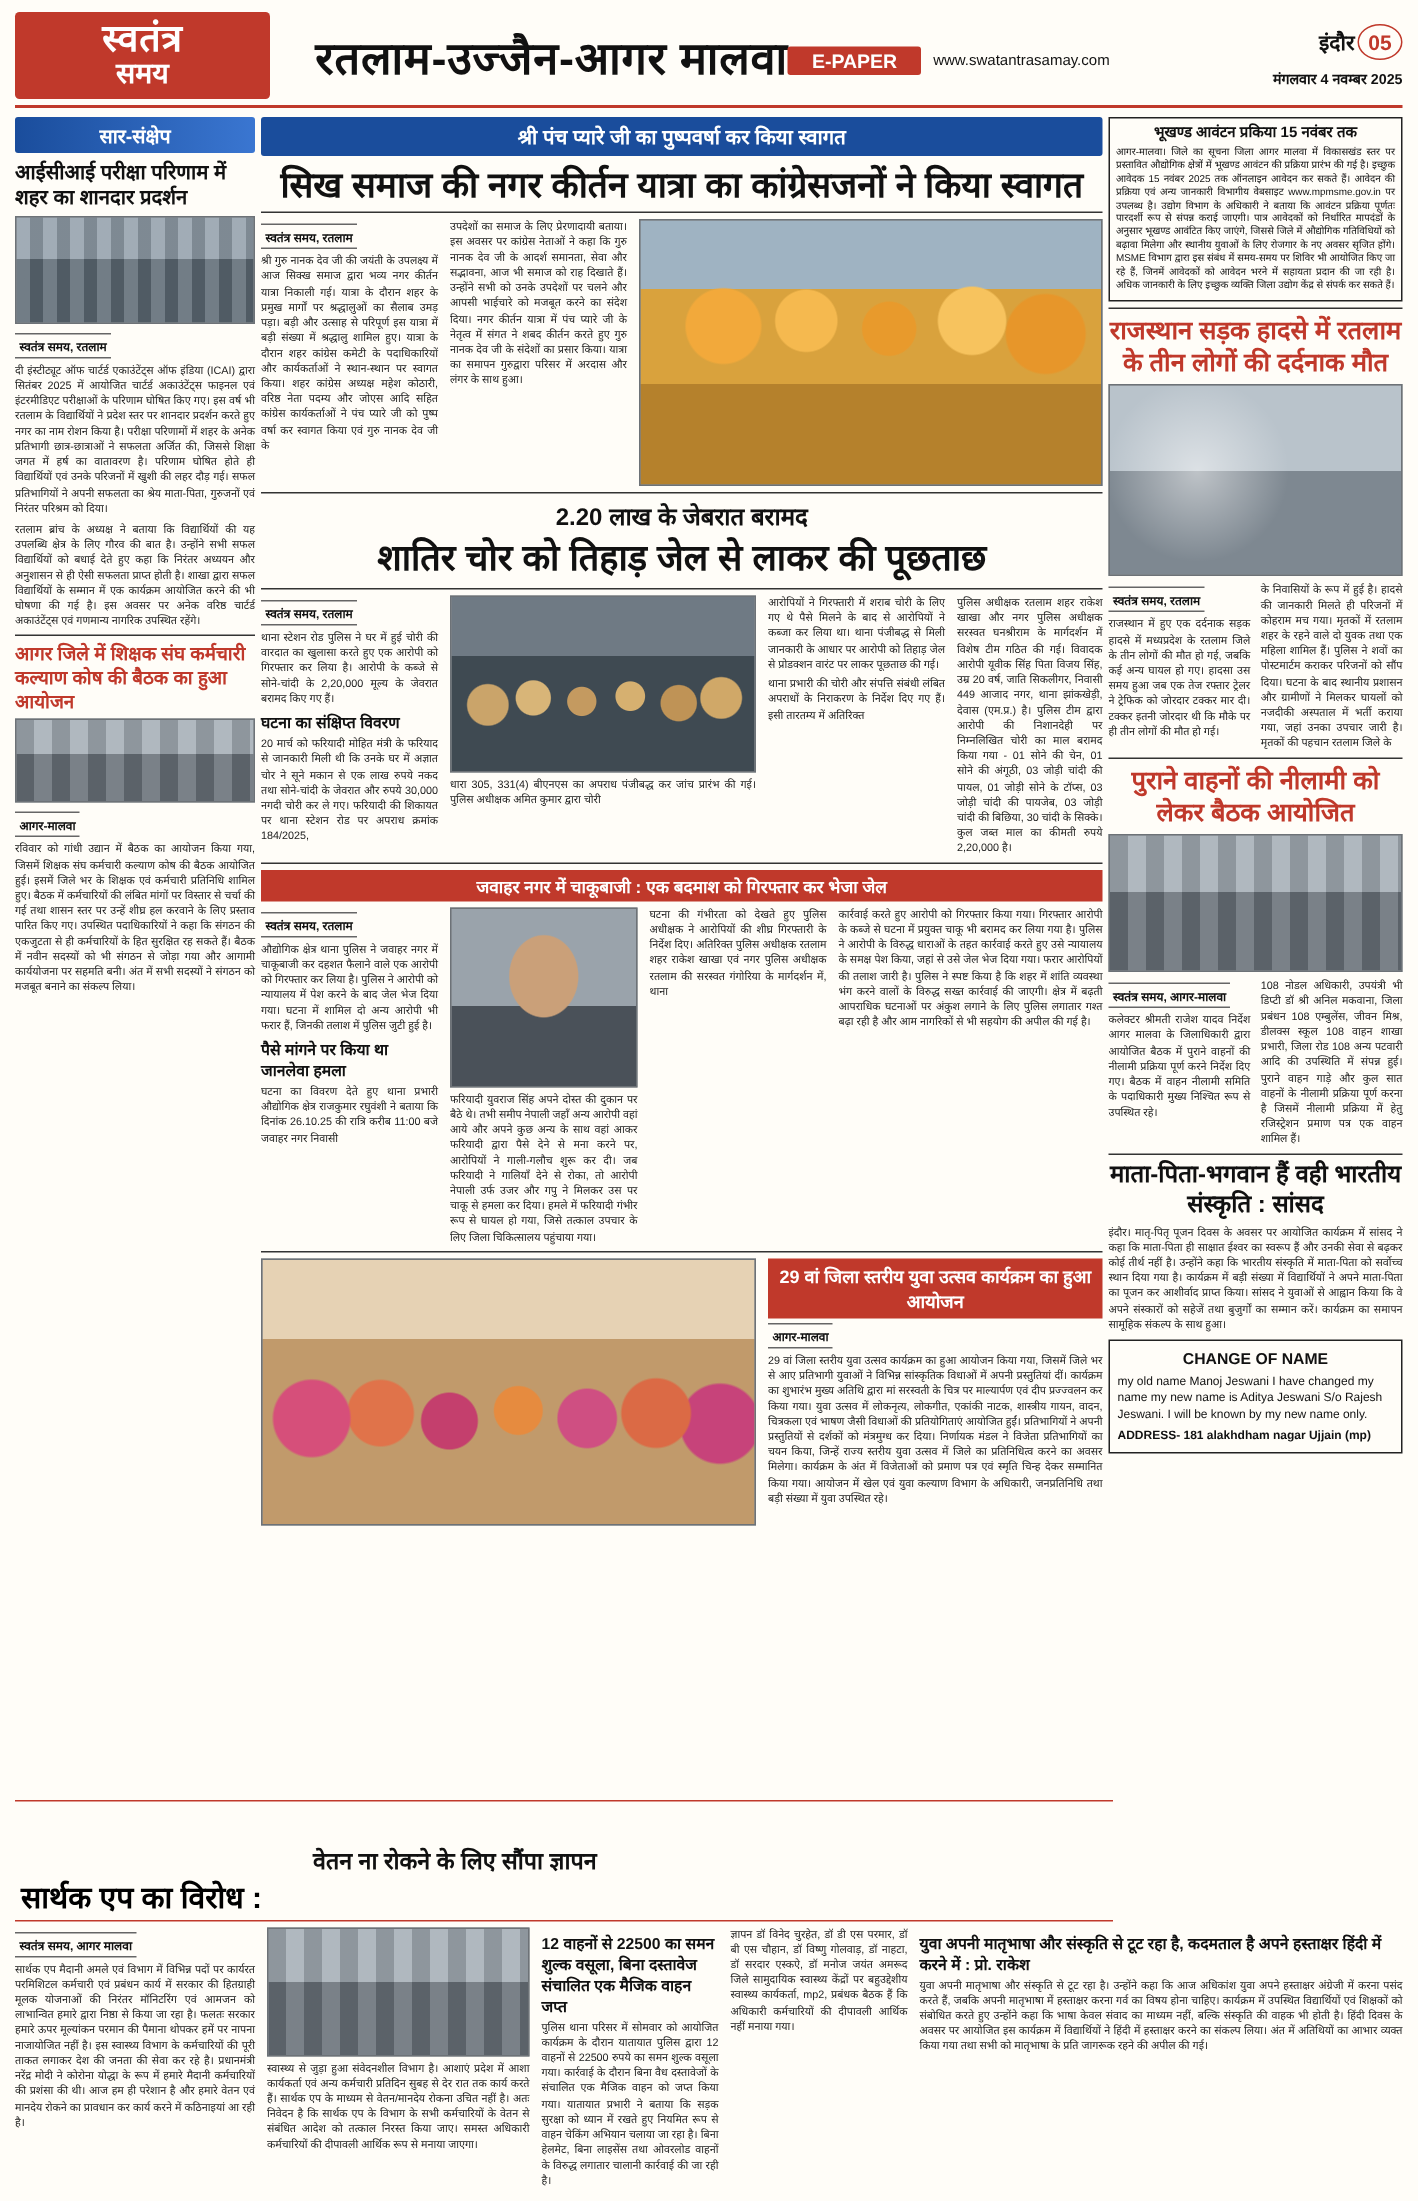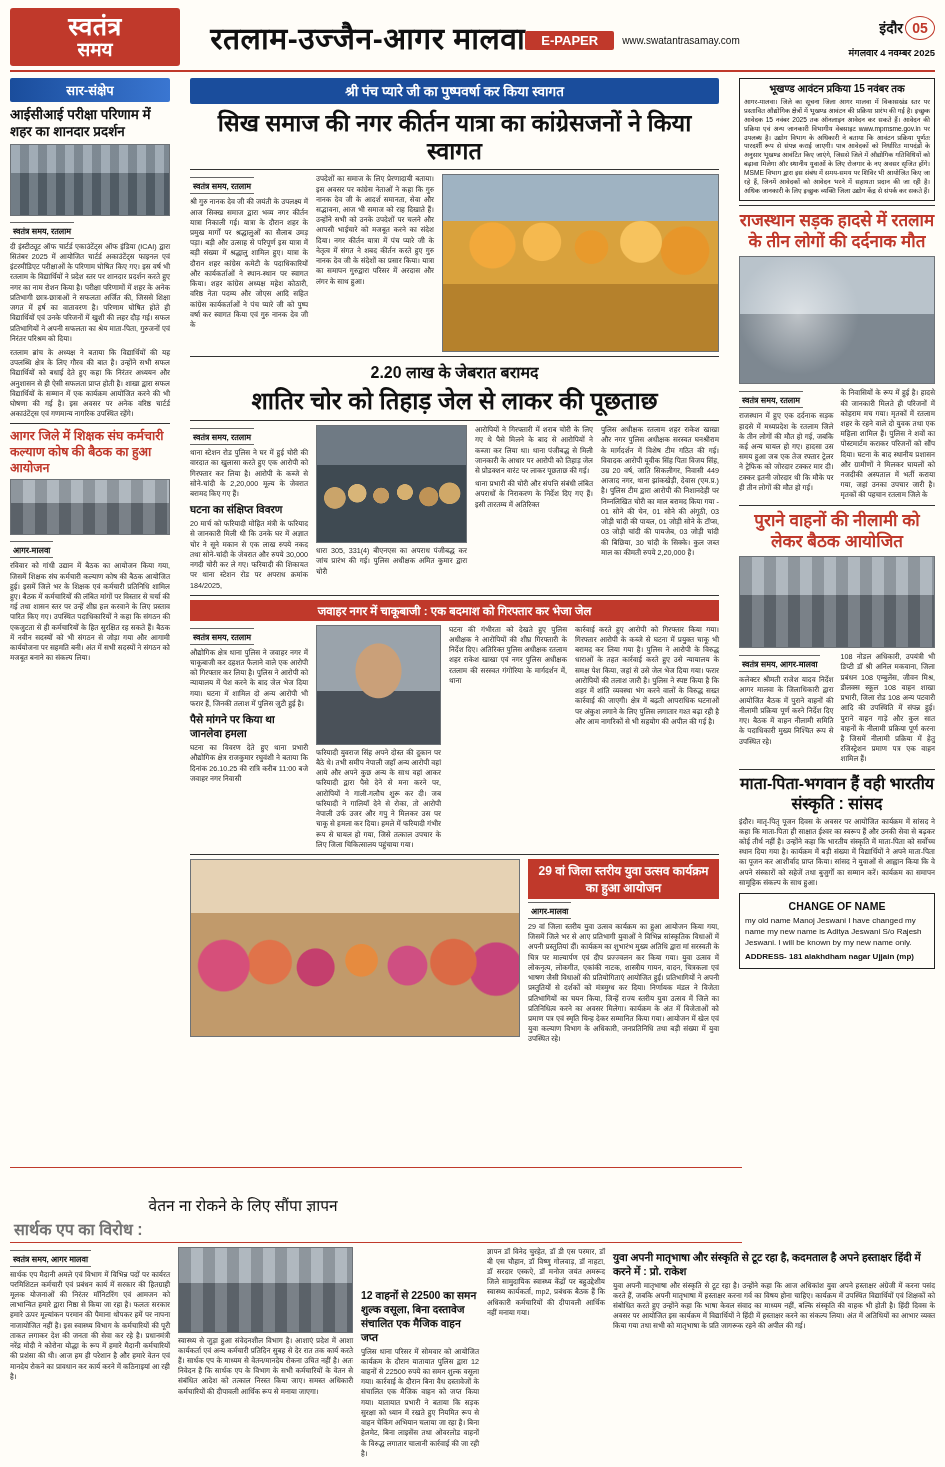--- a/index.html
+++ b/index.html
@@ -102,21 +102,21 @@
   .banner-blue {
     background:#1a4d9c; color:#fff; text-align:center; font-weight:bold;
     font-size:13.5px; padding:4px 6px; border-radius:2px;
   }
   .kicker-band {
     background:#c0392b; color:#fff; font-weight:bold; font-size:11.5px;
     padding:3px 16px; text-align:center;
   }
 
   
-  .cols { display:flex; gap:20px; margin-top:6px;justify-content:center; }
+  .cols { display:flex; gap:4px; margin-top:6px;justify-content:center; }
   .col-left { width:160px; }
   .col-mid { flex:1; }
   .col-right { width:196px; }
 
   .sar-head {
     background:linear-gradient(90deg,#1a4d9c,#3a76d1); color:#fff; text-align:center;
     font-weight:bold; font-size:13px; padding:3px 0; border-radius:2px;
   }
   .lead-head { font-size:13.5px; font-weight:bold; line-height:1.25; margin:5px 0 2px; }
   .mid-headline { font-size:23.5px; font-weight:bold; text-align:center; line-height:1.2; margin:5px 0 4px; }
@@ -125,23 +125,23 @@
   .two { display:flex; gap:7px; }
   .two > div { flex:1; }
 
   .right-head { font-size:17px; font-weight:bold; color:#c0392b; text-align:center; line-height:1.25; }
   .right-head-black { font-size:16px; font-weight:bold; text-align:center; line-height:1.25; }
   .ad-box { border:1.5px solid #222; padding:4px; font-size:6.6px; line-height:1.35; text-align:justify; }
   .ad-title { text-align:center; font-weight:bold; font-size:10px; margin-bottom:3px; line-height:1.2;}
   .change-box { border:1.5px solid #222; padding:5px; font-size:8px; line-height:1.35; }
   .change-title { text-align:center; font-weight:bold; font-size:10.5px; margin-bottom:3px; }
 
-  .sec-band-red { color:#737373; font-weight:bold; font-size:16px;margin-top:48px; }
+  .sec-band-red { color:#000000; font-weight:bold; font-size:20px;margin-top:48px; }
   .sec-band-wrap { display:flex; align-items:center; gap:6px; border-top:1.5px solid #c0392b; border-bottom:1.5px solid #c0392b; padding:2px 4px; }
-  .sec-band-black { font-weight:normal; font-size:15.5px; }
+  .sec-band-black { font-weight:bold; font-size:15.5px;margin-left:28px; }
   .small-head { font-weight:bold; font-size:10.5px; margin:3px 0; }
   .box-head-red { background:#c0392b; color:#fff; font-weight:bold; font-size:12px; padding:3px 6px; text-align:center; }
 </style>
 </head>
 <body>
 
 <div class="page">
 
   <div class="masthead">
     <div class="logo-box">
@@ -203,21 +203,21 @@
       <div class="centre-sub">2.20 लाख के जेबरात बरामद</div>
       <div class="mid-headline2">शातिर चोर को तिहाड़ जेल से लाकर की पूछताछ</div>
       <div class="rule"></div>
       <div style="display:flex;gap:8px;">
         <div style="width:118px;">
           <div class="byline">स्वतंत्र समय, रतलाम</div>
           <div class="body-text">थाना स्टेशन रोड पुलिस ने घर में हुई चोरी की वारदात का खुलासा करते हुए एक आरोपी को गिरफ्तार कर लिया है। आरोपी के कब्जे से सोने-चांदी के 2,20,000 मूल्य के जेवरात बरामद किए गए हैं।</div>
           <div class="small-head">घटना का संक्षिप्त विवरण</div>
           <div class="body-text">20 मार्च को फरियादी मोहित मंत्री के फरियाद से जानकारी मिली थी कि उनके घर में अज्ञात चोर ने सूने मकान से एक लाख रुपये नकद तथा सोने-चांदी के जेवरात और रुपये 30,000 नगदी चोरी कर ले गए। फरियादी की शिकायत पर थाना स्टेशन रोड पर अपराध क्रमांक 184/2025,</div>
         </div>
-        <div style="width:151px;">
+        <div style="width:204px;">
           <div class="photo ph-people" style="height:118px;"></div>
           <div class="body-text" style="margin-top:3px;">धारा 305, 331(4) बीएनएस का अपराध पंजीबद्ध कर जांच प्रारंभ की गई। पुलिस अधीक्षक अमित कुमार द्वारा चोरी</div>
         </div>
         <div style="width:118px;">
           <div class="body-text">आरोपियों ने गिरफ्तारी में शराब चोरी के लिए गए थे पैसे मिलने के बाद से आरोपियों ने कब्जा कर लिया था। थाना पंजीबद्ध से मिली जानकारी के आधार पर आरोपी को तिहाड़ जेल से प्रोडक्शन वारंट पर लाकर पूछताछ की गई।</div>
           <div class="body-text" style="margin-top:3px;">थाना प्रभारी की चोरी और संपत्ति संबंधी लंबित अपराधों के निराकरण के निर्देश दिए गए हैं। इसी तारतम्य में अतिरिक्त</div>
         </div>
         <div style="flex:1;">
           <div class="body-text">पुलिस अधीक्षक रतलाम शहर राकेश खाखा और नगर पुलिस अधीक्षक सरस्वत घनश्रीराम के मार्गदर्शन में विशेष टीम गठित की गई। विवादक आरोपी यूवीक सिंह पिता विजय सिंह, उम्र 20 वर्ष, जाति सिकलीगर, निवासी 449 आजाद नगर, थाना झांकखेड़ी, देवास (एम.प्र.) है। पुलिस टीम द्वारा आरोपी की निशानदेही पर निम्नलिखित चोरी का माल बरामद किया गया - 01 सोने की चेन, 01 सोने की अंगूठी, 03 जोड़ी चांदी की पायल, 01 जोड़ी सोने के टॉप्स, 03 जोड़ी चांदी की पायजेब, 03 जोड़ी चांदी की बिछिया, 30 चांदी के सिक्के। कुल जब्त माल का कीमती रुपये 2,20,000 है।</div>
         </div>
@@ -313,21 +313,21 @@
     </div>
     <div style="display:flex;gap:8px;margin-top:4px;">
       <div style="width:160px;">
         <div class="byline">स्वतंत्र समय, आगर मालवा</div>
         <div class="body-text">सार्थक एप मैदानी अमले एवं विभाग में विभिन्न पदों पर कार्यरत परमिशिटल कर्मचारी एवं प्रबंधन कार्य में सरकार की हितग्राही मूलक योजनाओं की निरंतर मॉनिटरिंग एवं आमजन को लाभान्वित हमारे द्वारा निष्ठा से किया जा रहा है। फलतः सरकार हमारे ऊपर मूल्यांकन परमान की पैमाना थोपकर हमें पर नापना नाजायोजित नहीं है। इस स्वास्थ्य विभाग के कर्मचारियों की पूरी ताकत लगाकर देश की जनता की सेवा कर रहे है। प्रधानमंत्री नरेंद्र मोदी ने कोरोना योद्धा के रूप में हमारे मैदानी कर्मचारियों की प्रशंसा की थी। आज हम ही परेशान है और हमारे वेतन एवं मानदेय रोकने का प्रावधान कर कार्य करने में कठिनाइयां आ रही है।</div>
       </div>
       <div style="width:175px;">
         <div class="photo ph-meeting" style="height:86px;"></div>
         <div class="body-text" style="margin-top:3px;">स्वास्थ्य से जुड़ा हुआ संवेदनशील विभाग है। आशाएं प्रदेश में आशा कार्यकर्ता एवं अन्य कर्मचारी प्रतिदिन सुबह से देर रात तक कार्य करते हैं। सार्थक एप के माध्यम से वेतन/मानदेय रोकना उचित नहीं है। अतः निवेदन है कि सार्थक एप के विभाग के सभी कर्मचारियों के वेतन से संबंधित आदेश को तत्काल निरस्त किया जाए। समस्त अधिकारी कर्मचारियों की दीपावली आर्थिक रूप से मनाया जाएगा।</div>
       </div>
-      <div style="width:118px;margin-top:38px;">
+      <div style="width:118px;">
         <div class="small-head">12 वाहनों से 22500 का समन शुल्क वसूला, बिना दस्तावेज संचालित एक मैजिक वाहन जप्त</div>
         <div class="body-text">पुलिस थाना परिसर में सोमवार को आयोजित कार्यक्रम के दौरान यातायात पुलिस द्वारा 12 वाहनों से 22500 रुपये का समन शुल्क वसूला गया। कार्रवाई के दौरान बिना वैध दस्तावेजों के संचालित एक मैजिक वाहन को जप्त किया गया। यातायात प्रभारी ने बताया कि सड़क सुरक्षा को ध्यान में रखते हुए नियमित रूप से वाहन चेकिंग अभियान चलाया जा रहा है। बिना हेलमेट, बिना लाइसेंस तथा ओवरलोड वाहनों के विरुद्ध लगातार चालानी कार्रवाई की जा रही है।</div>
       </div>
       <div style="width:118px;">
         <div class="body-text">ज्ञापन डॉ विनेद चुरहेत, डॉ डी एस परमार, डॉ बी एस चौहान, डॉ विष्णु गोलवाड़, डॉ नाहटा, डॉ सरदार एस्कऐ, डॉ मनोज जयंत अमरूद जिले सामुदायिक स्वास्थ्य केंद्रों पर बहुउद्देशीय स्वास्थ्य कार्यकर्ता, mp2, प्रबंधक बैठक हैं कि अधिकारी कर्मचारियों की दीपावली आर्थिक नहीं मनाया गया।</div>
       </div>
       <div style="flex:1;">
         <div class="small-head">युवा अपनी मातृभाषा और संस्कृति से टूट रहा है, कदमताल है अपने हस्ताक्षर हिंदी में करने में : प्रो. राकेश</div>
         <div class="body-text">युवा अपनी मातृभाषा और संस्कृति से टूट रहा है। उन्होंने कहा कि आज अधिकांश युवा अपने हस्ताक्षर अंग्रेजी में करना पसंद करते हैं, जबकि अपनी मातृभाषा में हस्ताक्षर करना गर्व का विषय होना चाहिए। कार्यक्रम में उपस्थित विद्यार्थियों एवं शिक्षकों को संबोधित करते हुए उन्होंने कहा कि भाषा केवल संवाद का माध्यम नहीं, बल्कि संस्कृति की वाहक भी होती है। हिंदी दिवस के अवसर पर आयोजित इस कार्यक्रम में विद्यार्थियों ने हिंदी में हस्ताक्षर करने का संकल्प लिया। अंत में अतिथियों का आभार व्यक्त किया गया तथा सभी को मातृभाषा के प्रति जागरूक रहने की अपील की गई।</div>
       </div>

